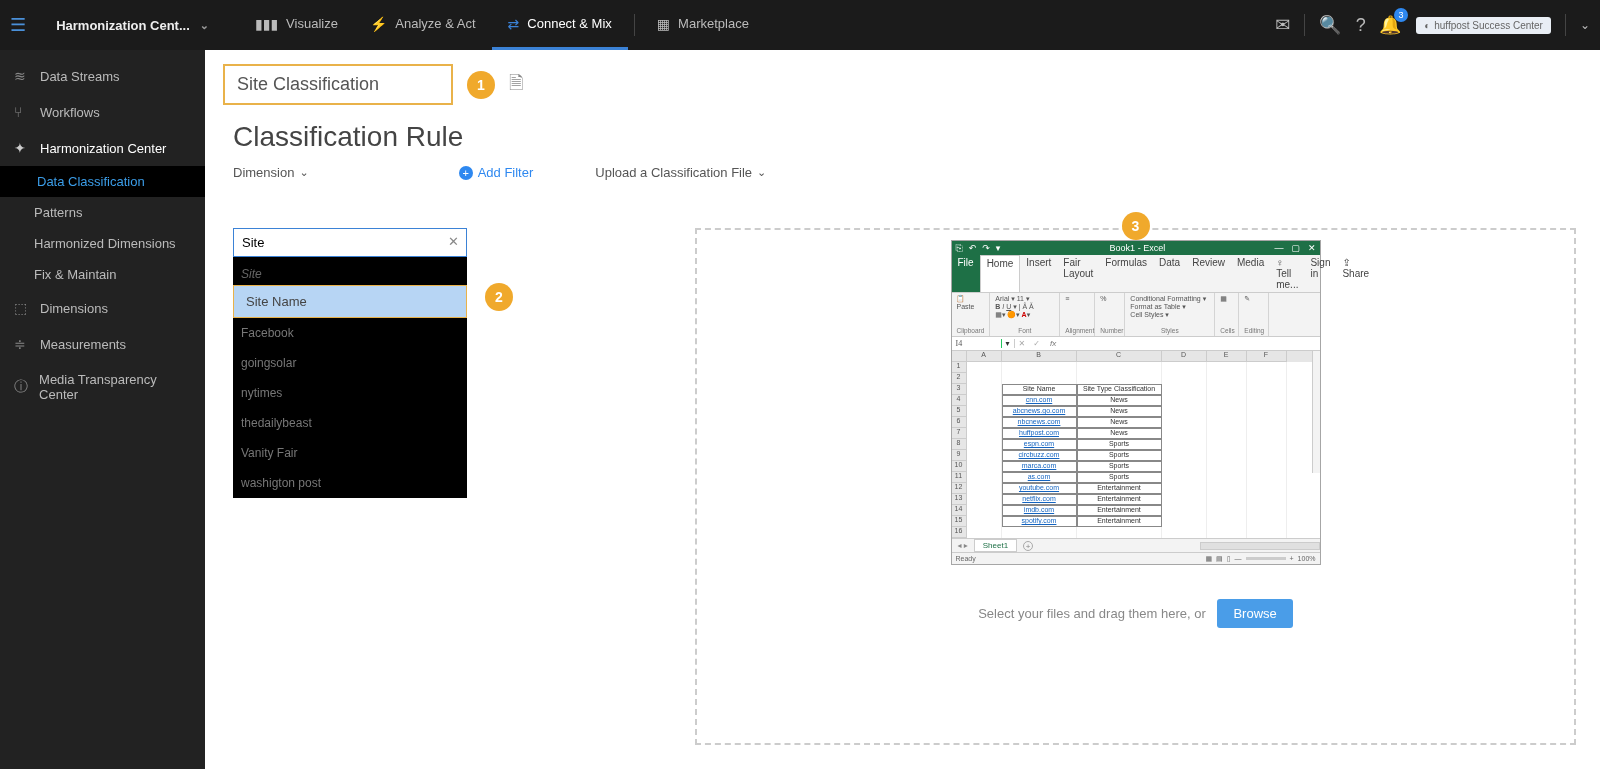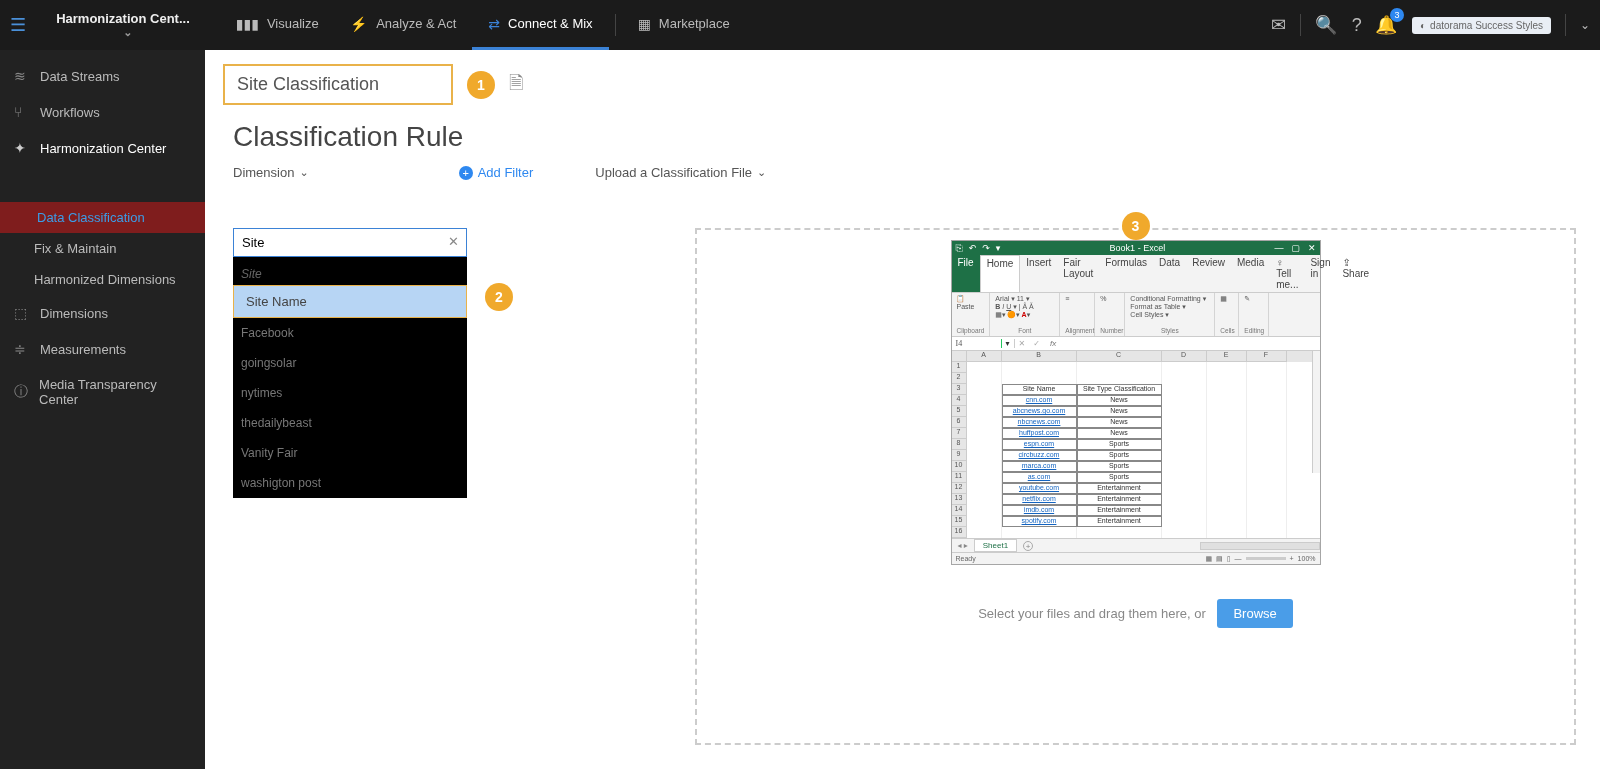--- a/index.html
+++ b/index.html
@@ -1,41 +1,41 @@
 <!DOCTYPE html>
 <html><head>
   <meta charset="utf-8">
   <style>
     * { box-sizing: border-box; margin: 0; padding: 0; font-family: -apple-system, BlinkMacSystemFont, "Segoe UI", Arial, sans-serif; }
     body { width: 1600px; height: 769px; overflow: hidden; background: #fff; }
     
     
     .topbar { height: 50px; background: #1b1b1b; display: flex; align-items: center; padding: 0 10px; color: #aaa; }
     .hamburger { color: #4a90d9; font-size: 18px; margin-right: 30px; cursor: pointer; }
-    .ws-selector { display: flex; align-items: center; font-size: 13px; font-weight: 600; color: #eee; margin-right: 30px; flex-direction: column; }
+    .ws-selector { display: flex; align-items: center; font-size: 13px; font-weight: 600; color: #eee; margin-right: 30px; }
     .ws-selector .chev { margin-left: 10px; font-size: 11px; color: #999; }
     .topnav { display: flex; align-items: center; height: 100%; }
     .topnav-item { display: flex; align-items: center; height: 100%; padding: 0 16px; font-size: 13px; color: #bbb; cursor: pointer; border-bottom: 3px solid transparent; }
     .topnav-item.active { color: #fff; border-bottom-color: #3b82d6; }
     .topnav-item .ic { margin-right: 8px; font-size: 14px; }
     .topnav-sep { width:1px; height:22px; background:#444; margin: 0 6px; }
     .topbar-right { margin-left: auto; display:flex; align-items:center; gap: 14px; }
     .topbar-right .icbtn { color:#bbb; font-size: 18px; cursor:pointer; position:relative; }
     .bell-badge { position:absolute; top:-6px; right:-6px; background:#2e88f0; color:#fff; border-radius:50%; font-size:9px; min-width:14px; height:14px; display:flex; align-items:center; justify-content:center; padding:0 2px;}
     .success-center { background:#e9eef5; color:#666; font-size:10px; padding:3px 8px; border-radius:3px; display:flex; align-items:center; gap:4px; }
     .right-sep { width:1px; height:22px; background:#444; }
 
     
     .body-row { display:flex; height: calc(769px - 50px); }
     .sidebar { width: 205px; background: #222; color:#bbb; padding-top: 8px; font-size: 13px; }
     .sb-item { display:flex; align-items:center; padding: 10px 14px; cursor:pointer; }
     .sb-item .ic { width:18px; margin-right:8px; font-size:14px; color:#888; }
     .sb-item.selected { color:#fff; }
     .sb-sub { padding: 8px 14px 8px 34px; cursor:pointer; }
-    .sb-sub.active { color:#3b9de8; background:#7f1d1d; border-left:3px solid transparent;margin-top:36px; }
+    .sb-sub.active { color:#3b9de8; background:#000000; border-left:3px solid transparent; }
 
     
     .main { flex:1; background:#fff; overflow:hidden; position:relative; }
     .title-row { display:flex; align-items:center; padding: 14px 18px 6px; gap: 14px; }
     .title-input { border:2px solid #e9b24a; padding: 8px 12px; font-size:18px; color:#555; width: 230px; background:#fff; }
     .callout { width:28px; height:28px; border-radius:50%; background:#f0a92c; color:#fff; display:flex; align-items:center; justify-content:center; font-size:14px; font-weight:600; flex-shrink:0; }
     .doc-ic { color:#888; font-size:18px; }
     .h1 { font-size: 28px; font-weight:400; color:#444; padding: 10px 28px 6px; }
     .filter-row { display:flex; align-items:flex-start; padding: 6px 28px; gap: 30px; font-size:13px; color:#555; }
     .dim-label { display:flex; align-items:center; gap:5px; cursor:pointer; }
@@ -125,21 +125,21 @@
       </div>
   </div>
   <div class="topbar-right">
     <span class="icbtn">✉</span>
     <span class="right-sep"></span>
     <span class="icbtn">🔍</span>
     <span class="icbtn">?</span>
     <span class="icbtn">🔔<span class="bell-badge">3</span></span>
     <span class="success-center">
         <span>◐</span>
-        <span>datorama  Success Styles</span>
+        <span>huffpost  Success Center</span>
       </span>
     <span class="right-sep"></span>
     <span class="icbtn" style="font-size:12px;">⌄</span>
   </div>
 </div>
 
 <div class="body-row">
 
   <div class="sidebar">
     <div class="sb-item">
@@ -148,22 +148,23 @@
       </div>
     <div class="sb-item">
         <span class="ic">⑂</span>
         <span>Workflows</span>
       </div>
     <div class="sb-item selected">
         <span class="ic" style="color:#ccc">✦</span>
         <span>Harmonization Center</span>
       </div>
     <div class="sb-sub active"><span>Data Classification</span></div>
+    <div class="sb-sub"><span>Patterns</span></div>
+    <div class="sb-sub"><span>Harmonized Dimensions</span></div>
     <div class="sb-sub"><span>Fix &amp; Maintain</span></div>
-    <div class="sb-sub"><span>Harmonized Dimensions</span></div>
     <div class="sb-item">
         <span class="ic">⬚</span>
         <span>Dimensions</span>
       </div>
     <div class="sb-item">
         <span class="ic">≑</span>
         <span>Measurements</span>
       </div>
     <div class="sb-item">
         <span class="ic">ⓘ</span>

